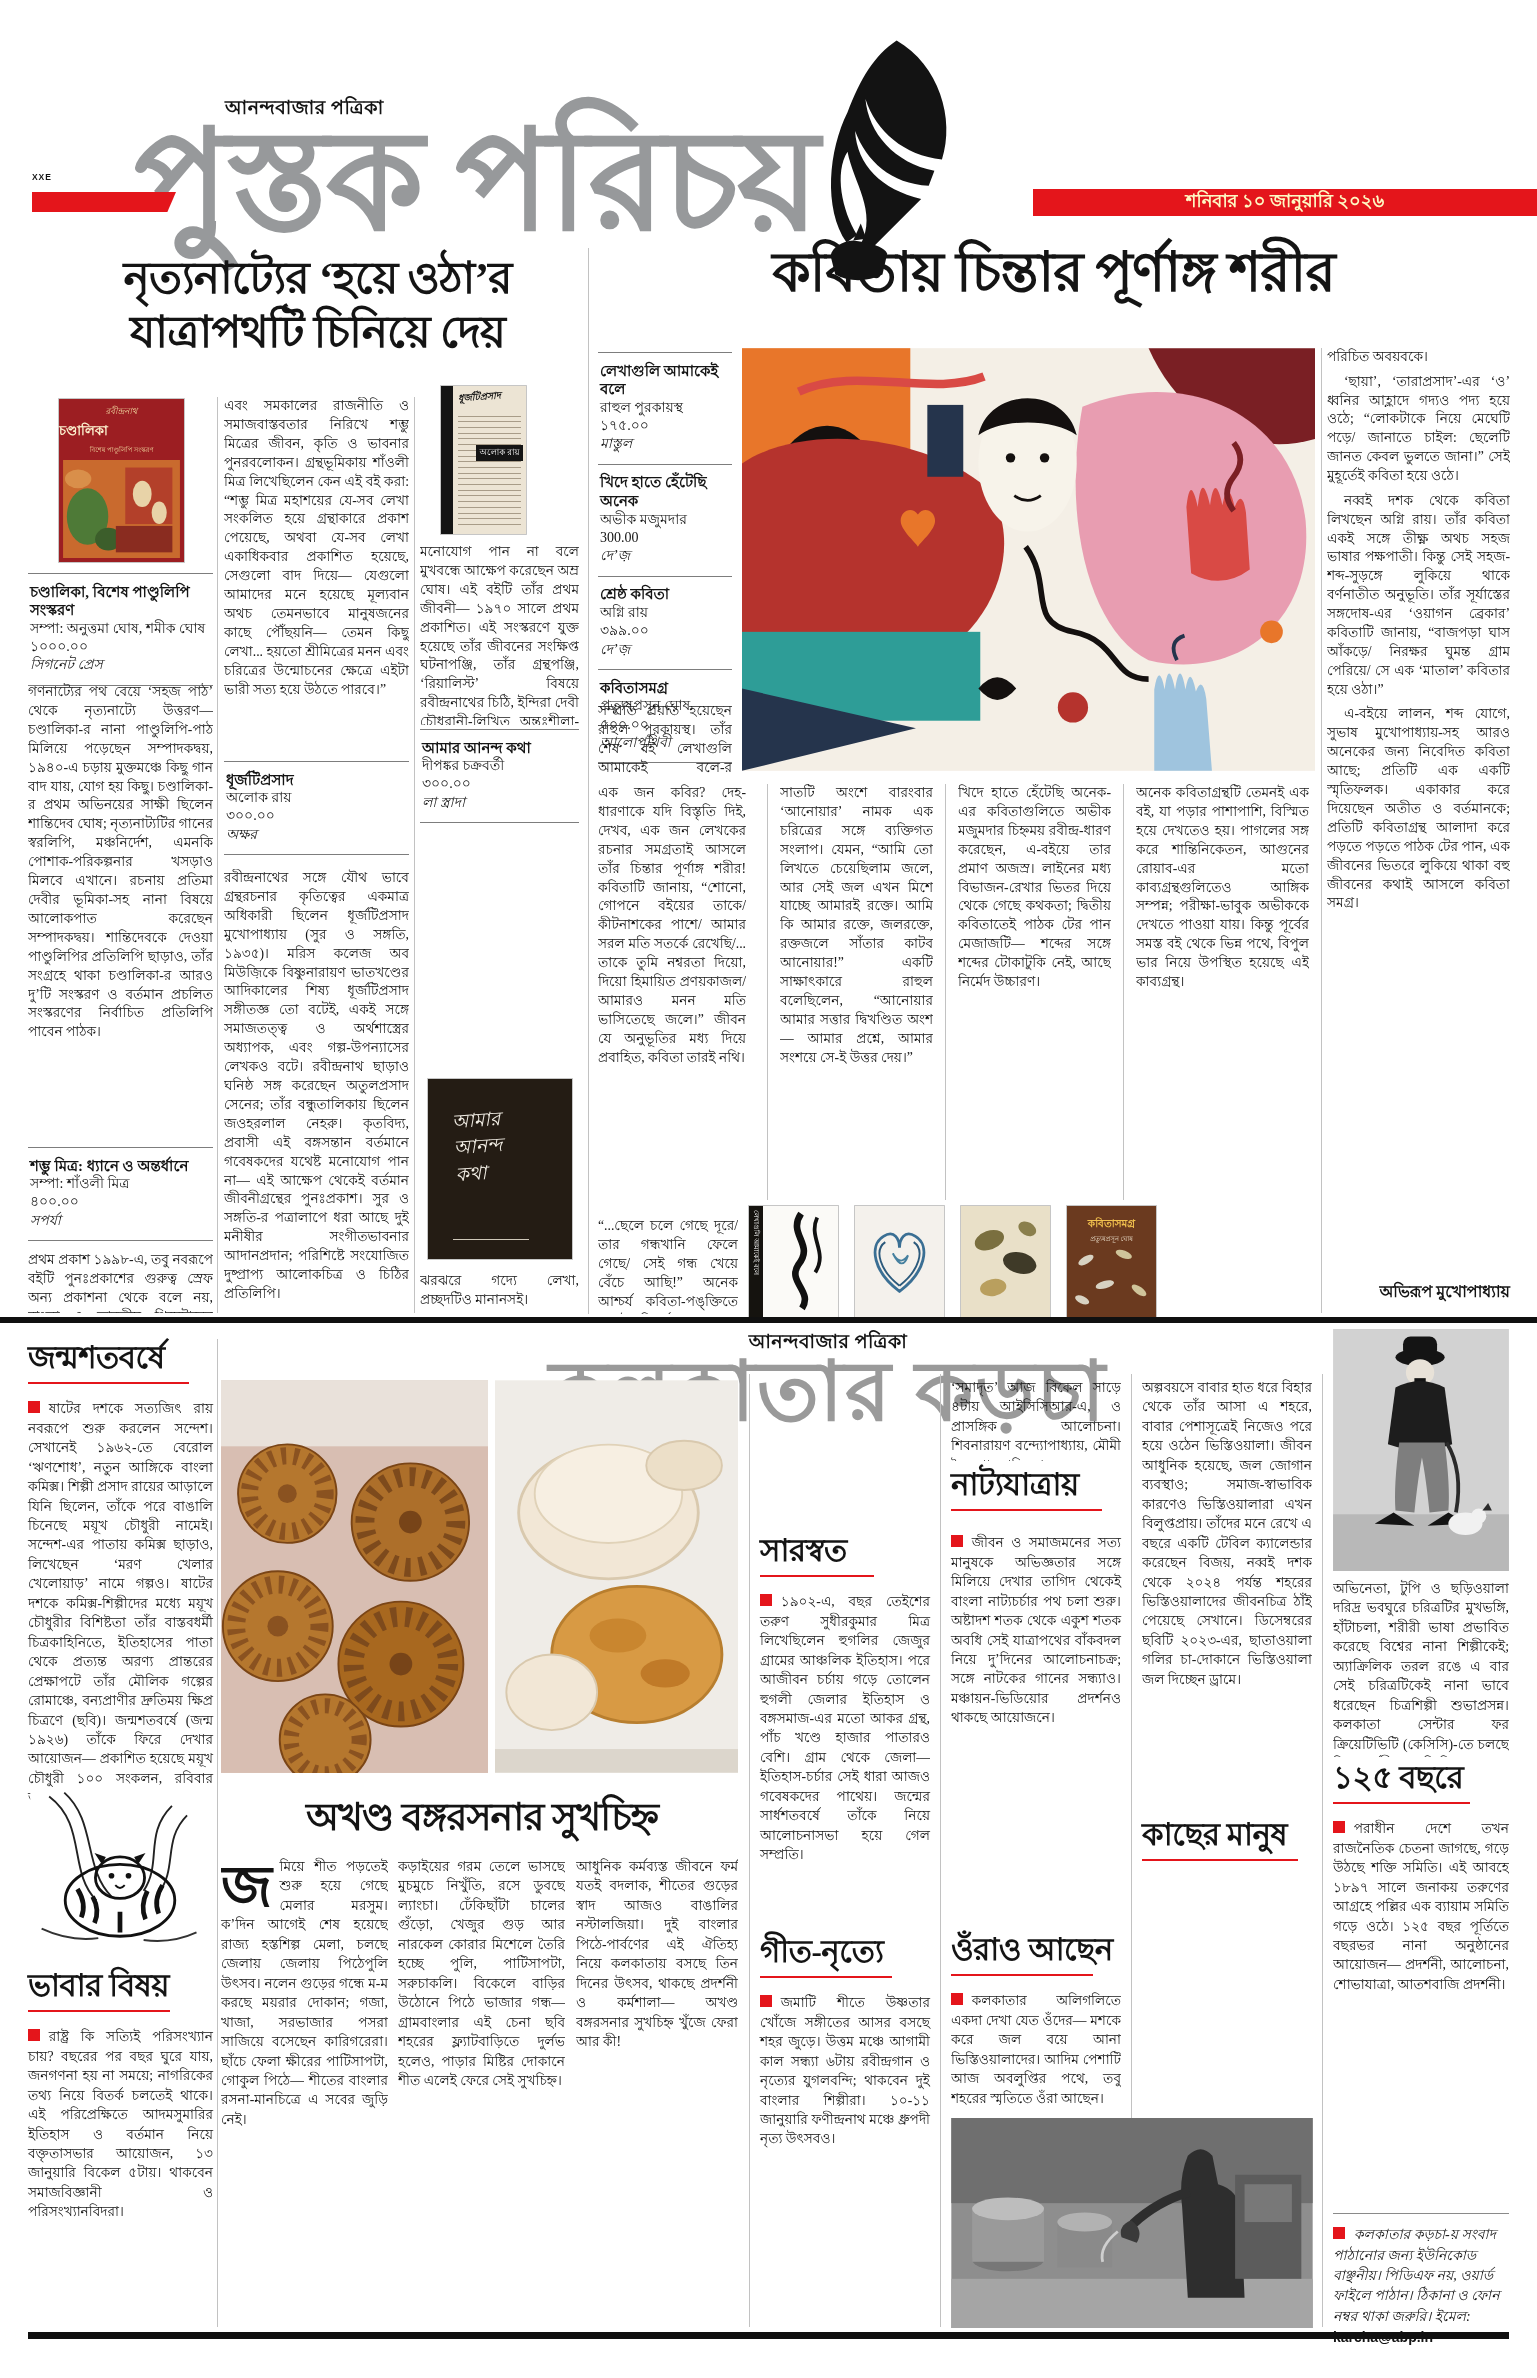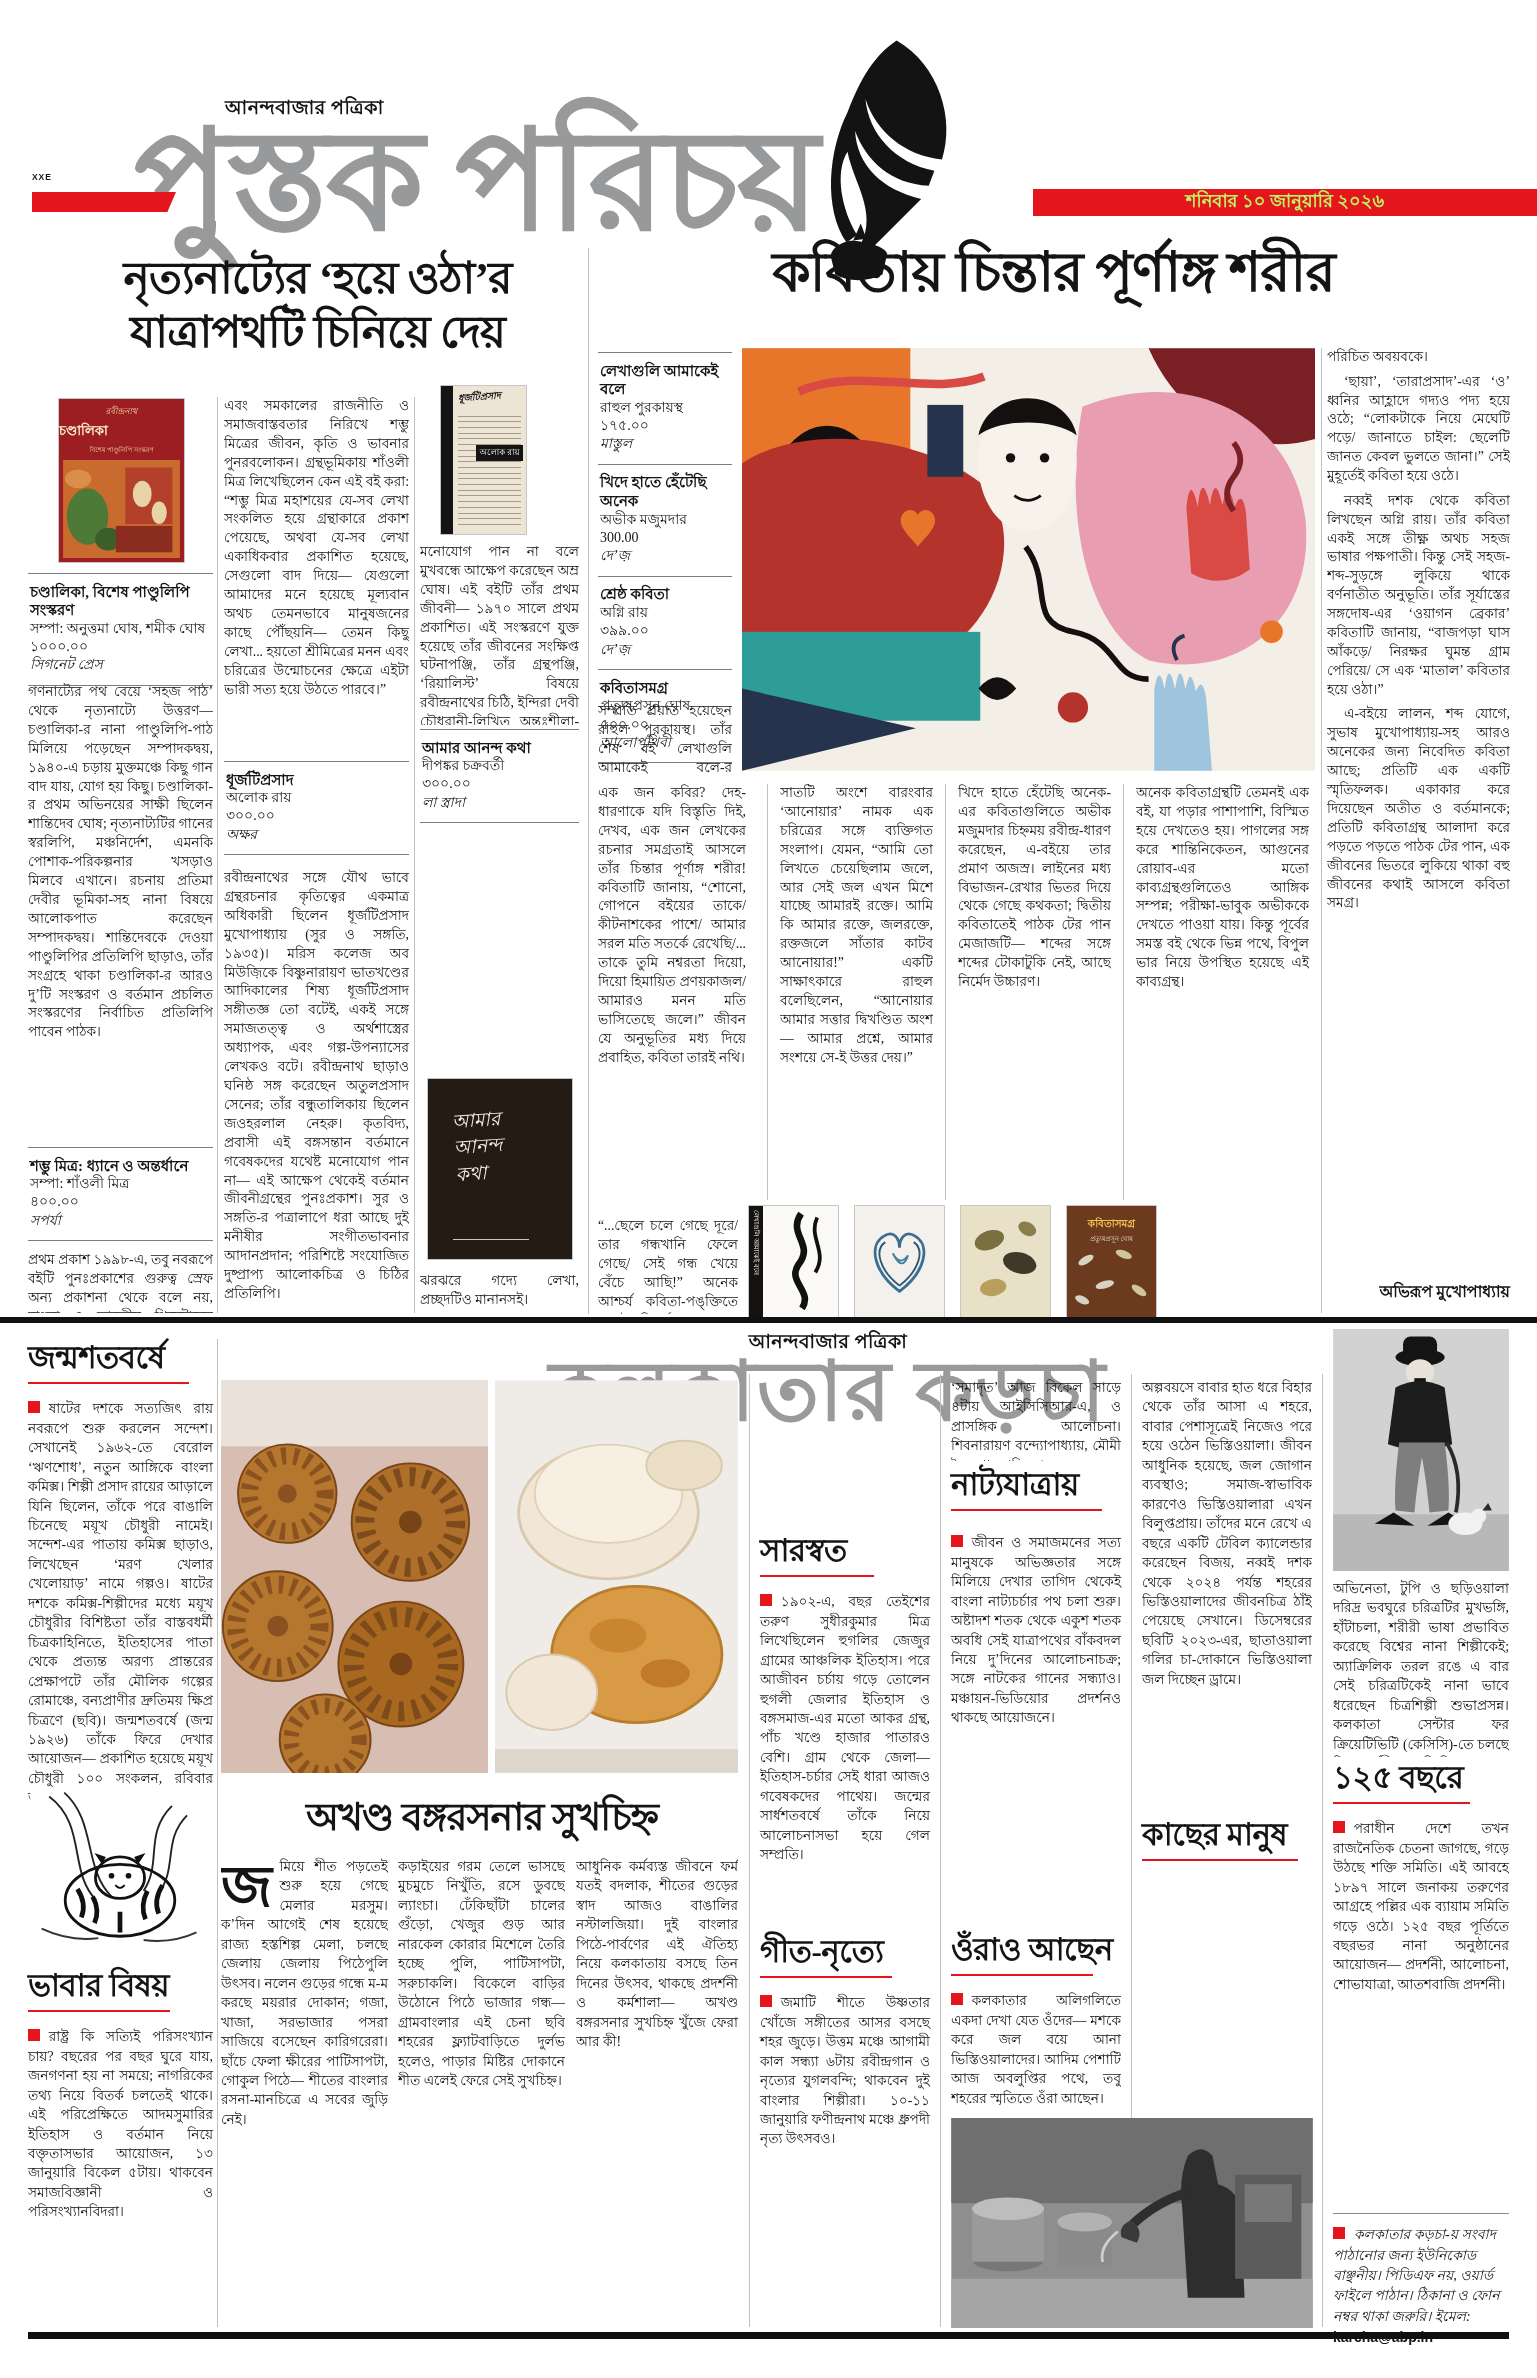--- a/index.html
+++ b/index.html
@@ -7,21 +7,21 @@
         font-family:"Liberation Serif",serif;color:#141414;overflow:hidden;}
   .abs{position:absolute;}
   .body{font-size:13.7px;line-height:1.38;text-align:justify;}
   .body p{margin:0 0 5.7px 0;text-indent:17px;}
   .body p.noind{text-indent:0;}
   .vrule{position:absolute;width:0.9px;background:#c2c2c2;}
   .hthick{position:absolute;background:#101010;}
   .redbar{position:absolute;background:#e4151b;}
   .paper-name{font-weight:bold;font-size:19px;letter-spacing:0.5px;}
   .mast-title{font-weight:bold;font-size:140px;line-height:1;color:#97999b;letter-spacing:-1.9px;white-space:nowrap;}
-  .datebar{position:absolute;background:#e4151b;color:#bef264;font-weight:bold;font-size:18px;
+  .datebar{position:absolute;background:#e4151b;color:#fef9c3;font-weight:bold;font-size:18px;
            display:flex;align-items:center;justify-content:center;}
   .hl-left{font-weight:bold;font-size:44px;line-height:1.22;text-align:center;letter-spacing:-0.9px;}
   .hl-main{font-weight:bold;font-size:55px;line-height:1.05;text-align:center;letter-spacing:-0.9px;}
   .hl-feature{font-weight:bold;font-size:38px;text-align:center;letter-spacing:-0.9px;}
   .listing{border-top:0.9px solid #7d7d7d;padding:8.5px 1.9px 10.4px 1.9px;}
   .listing:last-child{border-bottom:0.9px solid #7d7d7d;}
   .bl-title{font-weight:bold;font-size:15px;line-height:1.25;}
   .bl-line{font-size:14px;line-height:1.3;}
   .bl-pub{font-size:14px;font-style:italic;line-height:1.3;}
   .khdr{font-weight:bold;font-size:31px;letter-spacing:-0.5px;line-height:1;}

